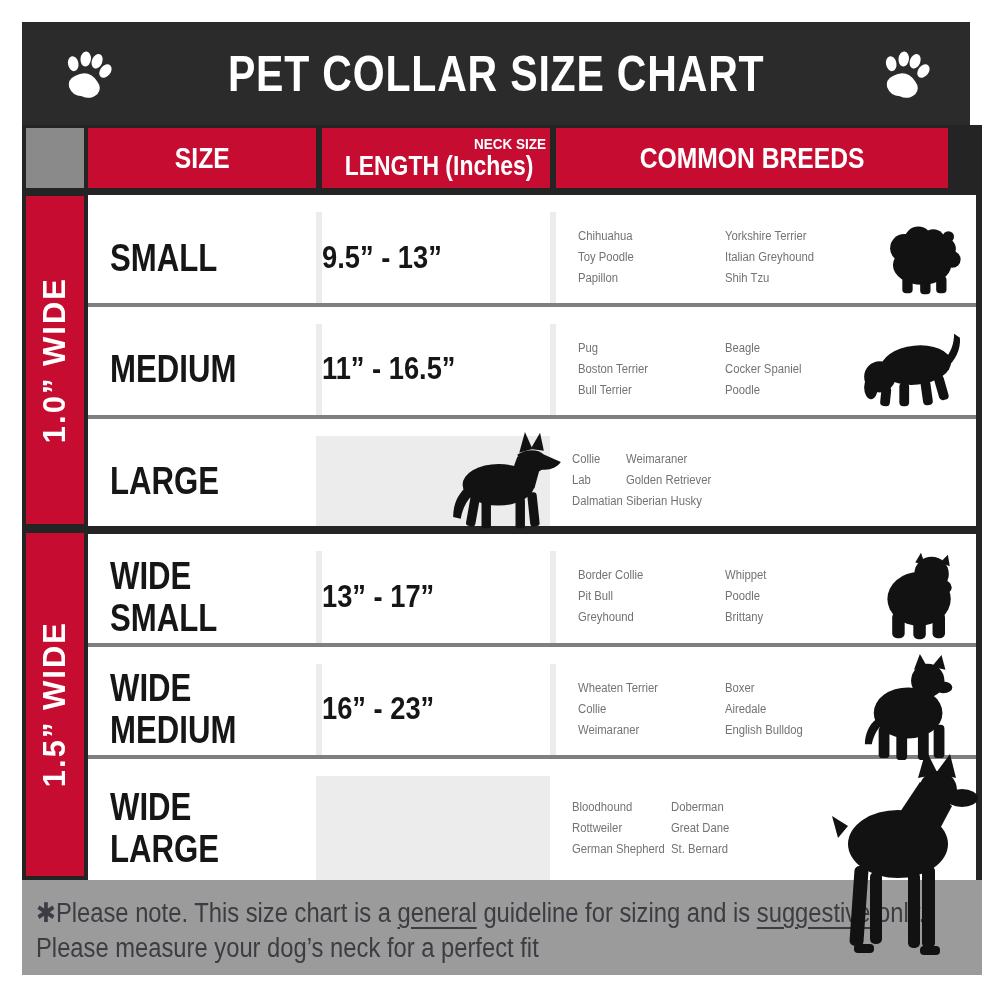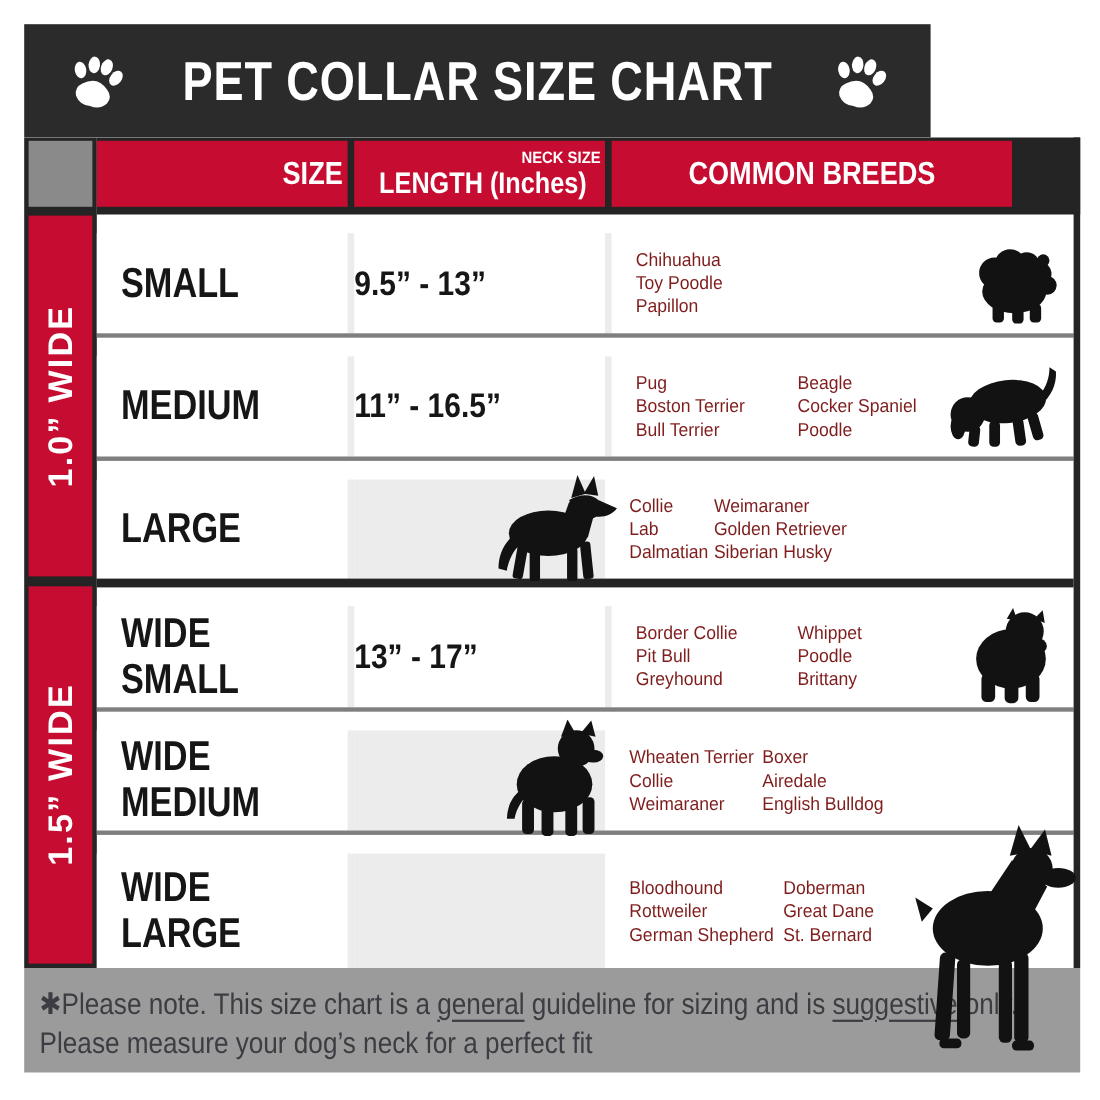--- a/index.html
+++ b/index.html
@@ -1,42 +1,42 @@
 <!DOCTYPE html>
 <html><head>
 <meta charset="utf-8">
 <style>
   html,body{margin:0;padding:0;width:1000px;height:1000px;background:#ffffff;overflow:hidden;
     font-family:"Liberation Sans", sans-serif;}
   .page{position:relative;width:1000px;height:1000px;background:#fff;}
 
   
-  .titlebar{position:absolute;left:22px;top:22px;width:824px;height:103px;background:#2b2b2b;
+  .titlebar{position:absolute;left:22px;top:22px;width:948px;height:103px;background:#2b2b2b;
     display:flex;align-items:center;justify-content:center;}
   .title{color:#fff;font-size:50px;font-weight:bold;letter-spacing:1px;transform:scaleX(0.82);white-space:nowrap;}
   .paw{position:absolute;top:24px;width:58px;height:56px;}
   .paw-left{left:36px;}
   .paw-right{right:36px;}
 
   
   .table{position:absolute;left:22px;top:125px;width:960px;height:755px;background:#ffffff;}
   .side-strip{position:absolute;left:0;top:0;width:66px;height:100%;background:#242424;}
   .corner{position:absolute;left:4px;top:3px;width:58px;height:60px;background:#8a8a8a;}
   .sidebar{position:absolute;left:4px;width:58px;background:#c60c30;display:flex;align-items:center;justify-content:center;}
   .sidebar1{top:71px;height:328px;}
   .sidebar2{top:408px;height:343px;}
   .vlabel{writing-mode:vertical-rl;transform:rotate(180deg);color:#fff;font-weight:bold;font-size:31px;
     letter-spacing:2px;white-space:nowrap;}
 
   .header-strip{position:absolute;left:66px;top:0;width:894px;height:70px;background:#242424;}
   .hcell{position:absolute;top:3px;height:60px;background:#c60c30;color:#fff;
     display:flex;flex-direction:column;align-items:center;justify-content:center;}
-  .hc-size{left:0;width:228px;align-items:flex-end;}
+  .hc-size{left:0;width:228px;}
   .hc-neck{left:234px;width:228px;align-items:flex-end;}
-  .hc-breeds{left:468px;width:364px;}
+  .hc-breeds{left:468px;width:392px;}
   .hlabel{font-size:29px;font-weight:bold;transform:scaleX(0.85);white-space:nowrap;}
   .hneck-small{font-size:15px;font-weight:bold;transform:scaleX(0.9);margin-bottom:-1px;white-space:nowrap;}
   .hneck-large{font-size:27px;font-weight:bold;transform:scaleX(0.85);white-space:nowrap;}
   .right-border{position:absolute;right:0;top:0;bottom:0;width:6px;background:#242424;}
 
   .rows{position:absolute;left:66px;top:70px;width:888px;height:685px;display:flex;flex-direction:column;}
   .row{display:grid;grid-template-columns:228px 6px 228px 6px 1fr;background:#ffffff;overflow:visible;margin-top:17px;}
   .r1{height:107px;} .r2{height:106px;} .r3{height:106px;}
   .r4{height:108px;} .r5{height:107px;} .r6{height:122px;}
   .hdiv{width:100%;}
@@ -44,21 +44,21 @@
   .hdiv.black{height:9px;background:#242424;}
   .vsep{background:#ececec;}
 
   .c-size{display:flex;flex-direction:column;justify-content:center;padding-left:22px;}
   .sz{font-size:38px;font-weight:bold;color:#161616;transform:scaleX(0.82);transform-origin:left center;
     line-height:42px;white-space:nowrap;}
   .sz:empty{display:none;}
   .c-range{display:flex;align-items:center;}
   .rangeval{font-size:31px;font-weight:bold;color:#161616;transform:scaleX(0.88);transform-origin:left center;white-space:nowrap;}
   .c-breeds{position:relative;display:flex;align-items:center;padding-left:22px;}
-  .bcol{width:147px;font-size:17px;line-height:21px;color:#7f1d1d;}
+  .bcol{width:147px;font-size:12px;line-height:21px;color:#737373;}
   .bcol2{width:160px;}
   .bcol div{transform:scaleX(0.94);transform-origin:left center;white-space:nowrap;}
   .dogbox{position:absolute;right:6px;top:50%;transform:translateY(-50%);}
   .dog{fill:#121212;}
 
   
   .footer{position:absolute;left:22px;top:880px;width:960px;height:95px;background:#9b9b9b;
     box-sizing:border-box;padding:16px 0 0 14px;z-index:1;}
   .fline{font-size:27px;line-height:35px;color:#3c3c42;transform:scaleX(0.88);transform-origin:left center;white-space:nowrap;}
   .uword{text-decoration:underline;text-decoration-thickness:2px;text-underline-offset:5px;}
@@ -128,20 +128,25 @@
         <div class="c-range">
           <span class="rangeval">9.5” - 13”</span>
         </div>
         <div class="vsep"></div>
         <div class="c-breeds">
           <div class="bcol">
             <div>Chihuahua</div>
             <div>Toy Poodle</div>
             <div>Papillon</div>
           </div>
+          <div class="bcol bcol2">
+            <div>Yorkshire Terrier</div>
+            <div>Italian Greyhound</div>
+            <div>Shih Tzu</div>
+          </div>
           <svg class="dogbox" width="94" height="82" viewBox="0 0 100 85">
             <g class="dog">
               <circle cx="30" cy="32" r="15"></circle>
                 <circle cx="45" cy="24" r="15"></circle>
               <circle cx="61" cy="25" r="13"></circle>
                 <circle cx="73" cy="33" r="12"></circle>
               <circle cx="77" cy="20" r="6"></circle>
               <ellipse cx="49" cy="50" rx="31" ry="21"></ellipse>
               <circle cx="81" cy="44" r="9"></circle>
               <rect x="28" y="62" width="11" height="18" rx="4"></rect>
@@ -262,20 +267,23 @@
         </div>
       </div>
       <div class="hdiv gray"></div>
 
       <div class="row r5">
         <div class="c-size">
           <span class="sz">WIDE</span>
           <span class="sz">MEDIUM</span>
         </div>
         <div class="vsep"></div>
+        <div class="c-range">
+          <span class="rangeval">16” - 23”</span>
+        </div>
         <div class="vsep"></div>
         <div class="c-breeds">
           <div class="bcol">
             <div>Wheaten Terrier</div>
             <div>Collie</div>
             <div>Weimaraner</div>
           </div>
           <div class="bcol bcol2">
             <div>Boxer</div>
             <div>Airedale</div>

